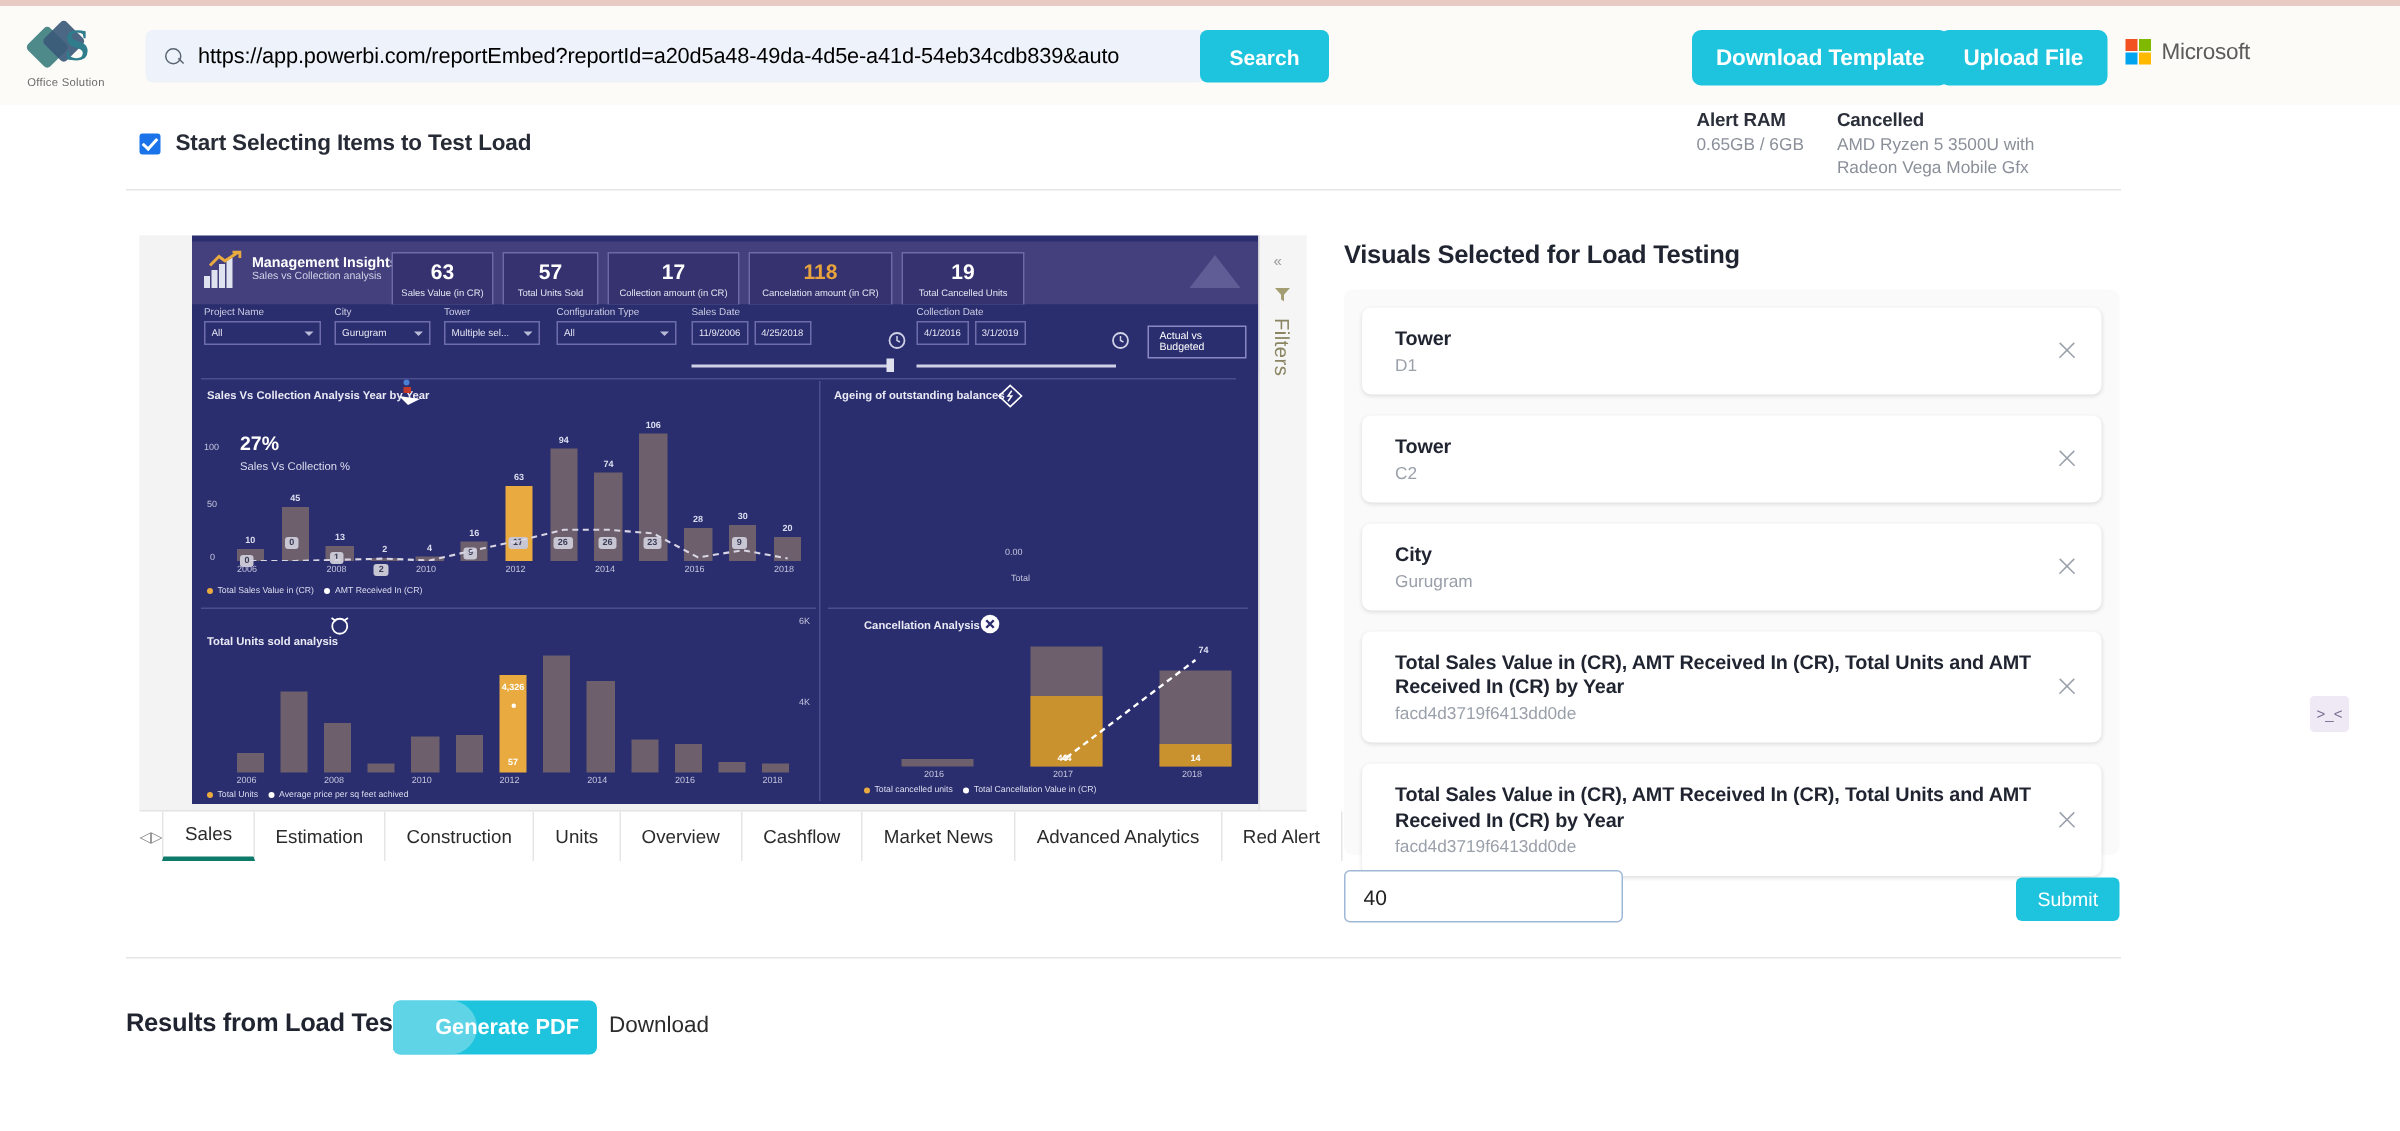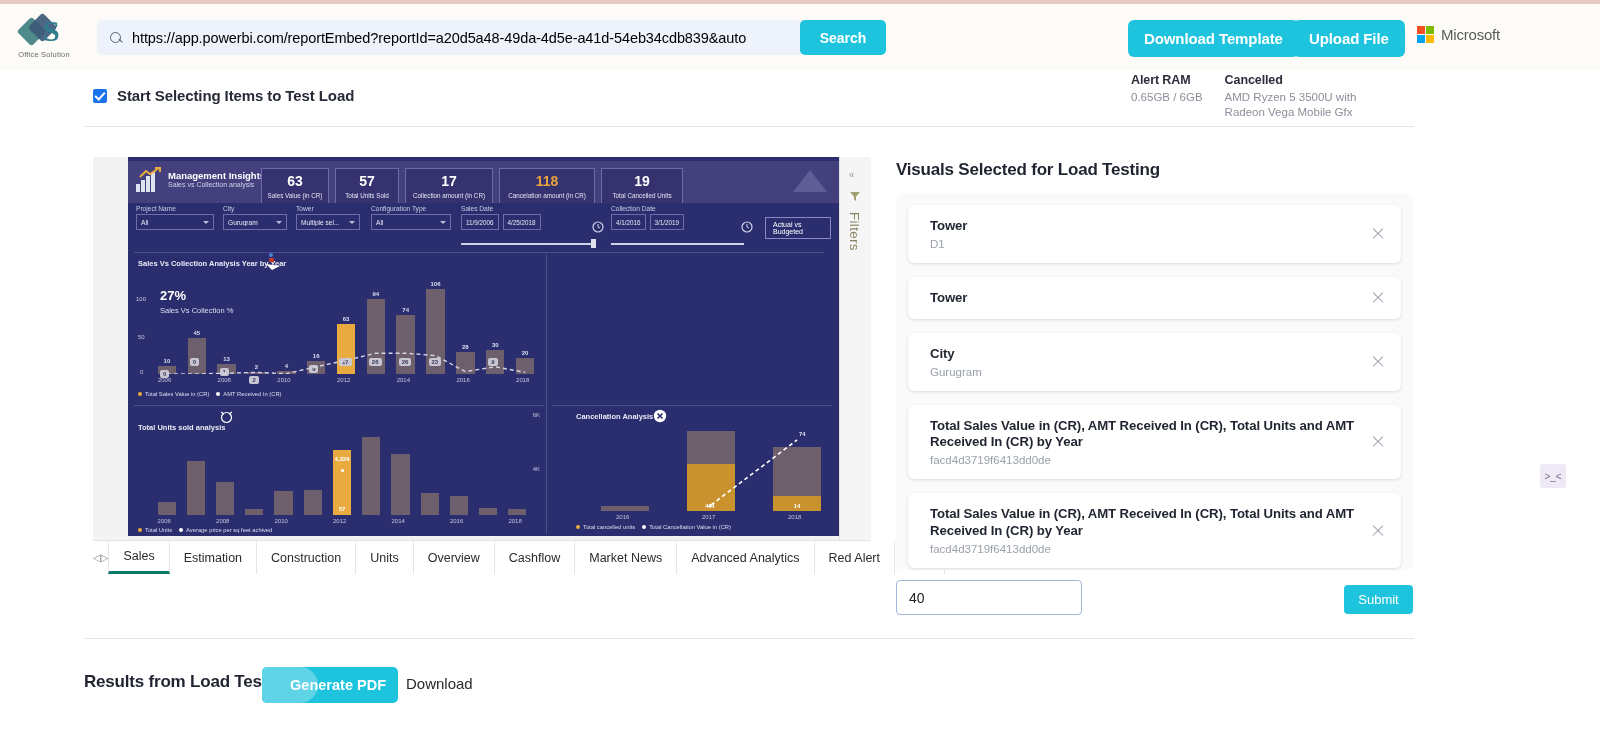--- a/index.html
+++ b/index.html
@@ -459,20 +459,29 @@
           </div>
 
         <div class="legend-row" style="left:4px; top:118px;">
           <span class="legend-dot" style="background:#e9ab3f"></span>
           <span class="legend-txt">Total Units</span>
           <span class="legend-dot" style="background:#ffffff; margin-left:4px;"></span>
           <span class="legend-txt">Average price per sq feet achived</span>
         </div>
       </div>
 
+      <div class="chart-area" style="left:424px; top:99px; width:280px; height:140px;">
+        <div class="panel-title" style="position:absolute;left:4px;top:3px;">Ageing of outstanding balances</div>
+        <svg style="position:absolute;left:113px;top:0px;width:17px;height:16px" viewBox="0 0 17 16">
+            <path d="M8.5 1 L16 8 L8.5 15 L1 8 Z" stroke="#fff" stroke-width="1.1" fill="none"></path>
+            <path d="M9.5 4.5 L7 8 h2.5 L7 11.5" stroke="#fff" stroke-width="1" fill="none"></path>
+          </svg>
+        <div class="axis-lbl" style="left:118px; top:110px;">0.00</div>
+        <div class="axis-lbl" style="left:122px; top:127px;">Total</div>
+      </div>
 
       <div class="vs-sep-h" style="left:424px; top:248px; width:280px; height:1px;"></div>
 
       <div class="chart-area" style="left:444px; top:252px; width:280px; height:125px;">
         <div class="panel-title" style="position:absolute;left:4px;top:3px;">Cancellation Analysis</div>
         <svg style="position:absolute;left:81px;top:0px;width:14px;height:14px" viewBox="0 0 14 14">
             <circle cx="7" cy="7" r="6.2" fill="#fff"></circle>
             <path d="M4.5 4.5 L9.5 9.5 M9.5 4.5 L4.5 9.5" stroke="#2b2e6e" stroke-width="1.6"></path>
           </svg>
         <div class="axis-lbl" style="right:2px; top:15px;">80</div>
@@ -542,20 +551,21 @@
   <div class="rp-title">Visuals Selected for Load Testing</div>
   <div class="rp-box">
     <div id="visuals-container">
         <div class="vis-card">
           <div class="vis-name">Tower</div>
           <div class="vis-sub">D1</div>
           <div class="vis-x"></div>
         </div>
         <div class="vis-card">
           <div class="vis-name">Tower</div>
+          <div class="vis-sub">C2</div>
           <div class="vis-x"></div>
         </div>
         <div class="vis-card">
           <div class="vis-name">City</div>
           <div class="vis-sub">Gurugram</div>
           <div class="vis-x"></div>
         </div>
         <div class="vis-card">
           <div class="vis-name">Total Sales Value in (CR), AMT Received In (CR), Total Units and AMT Received In (CR) by Year</div>
           <div class="vis-sub">facd4d3719f6413dd0de</div>

